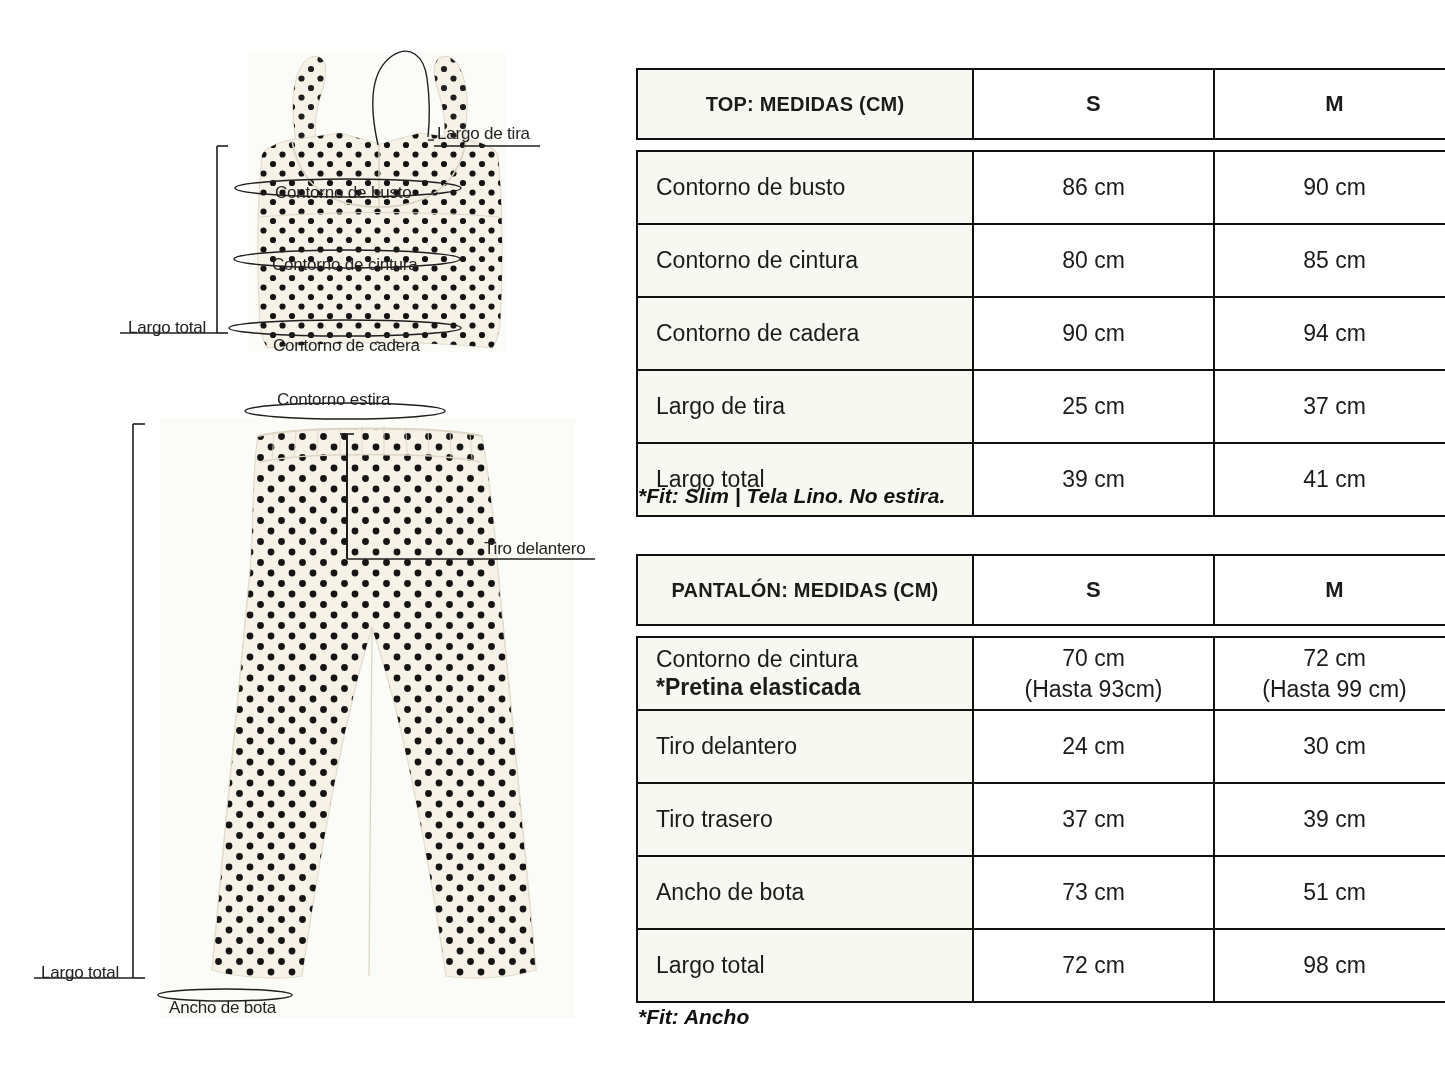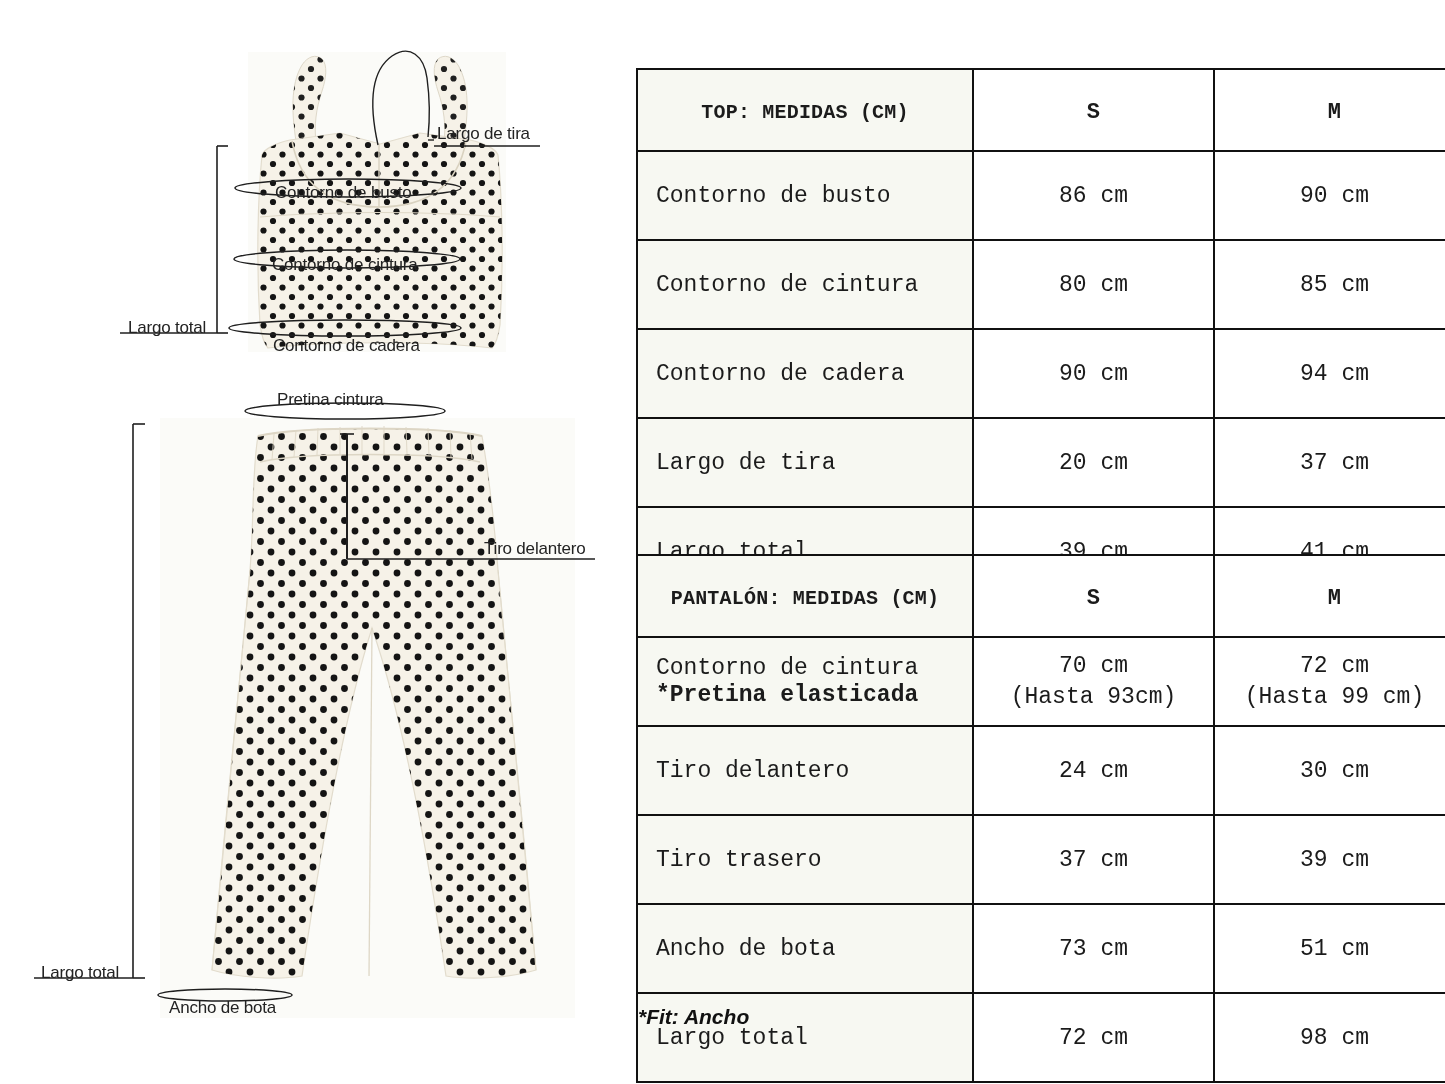--- a/index.html
+++ b/index.html
@@ -73,27 +73,26 @@
   }
 
   table.size-table {
     border-collapse: collapse;
     table-layout: fixed;
     width: 707px;
     background: #ffffff;
   }
   table.size-table td {
     border: 2.5px solid #111111;
-    padding: 12px 18px;
+    padding: 4px 18px;
     font-size: 23px;
     font-weight: 400;
     color: #1b1b1b;
     vertical-align: middle;
     background: #ffffff;
-    font-family: Liberation Mono, monospace;
   }
   table.size-table td.label-cell {
     background: #f7f8f2;
     text-align: left;
     width: 298px;
   }
   table.size-table td.val-cell {
     text-align: center;
     width: 203px;
   }
@@ -283,21 +282,21 @@
   <div class="meas-label" id="label-largo-tira">Largo de tira</div>
 
   <div class="meas-label" id="label-contorno-busto">Contorno de busto</div>
 
   <div class="meas-label" id="label-contorno-cintura-top">Contorno de cintura</div>
 
   <div class="meas-label" id="label-contorno-cadera">Contorno de cadera</div>
 
   <div class="meas-label" id="label-largo-total-top">Largo total</div>
 
-  <div class="meas-label" id="label-contorno-cintura-pants">Pretina cintura</div>
+  <div class="meas-label" id="label-contorno-cintura-pants">Contorno estira</div>
 
   <div class="meas-label" id="label-tiro-delantero">Tiro delantero</div>
 
   <div class="meas-label" id="label-largo-total-pants">Largo total</div>
 
   <div class="meas-label" id="label-ancho-bota">Ancho de bota</div>
 </div>
 
 <div id="tables-panel">
 
@@ -323,31 +322,32 @@
       <td class="val-cell">80 cm</td>
       <td class="val-cell">85 cm</td>
     </tr>
     <tr>
       <td class="label-cell">Contorno de cadera</td>
       <td class="val-cell">90 cm</td>
       <td class="val-cell">94 cm</td>
     </tr>
     <tr>
       <td class="label-cell">Largo de tira</td>
-      <td class="val-cell">20 cm</td>
+      <td class="val-cell">25 cm</td>
       <td class="val-cell">37 cm</td>
     </tr>
     <tr>
       <td class="label-cell">Largo total</td>
       <td class="val-cell">39 cm</td>
       <td class="val-cell">41 cm</td>
     </tr>
   </tbody>
     </table>
 
+  <div class="footnote" id="top-footnote">*Fit: Slim  |  Tela Lino. No estira.</div>
 
   <table class="size-table header-table tbl-pos" id="pants-header-table">
     <tbody>
         <tr>
       <td class="label-cell">PANTALÓN: MEDIDAS (CM)</td>
       <td class="val-cell">S</td>
       <td class="val-cell">M</td>
     </tr>
   </tbody>
     </table>

